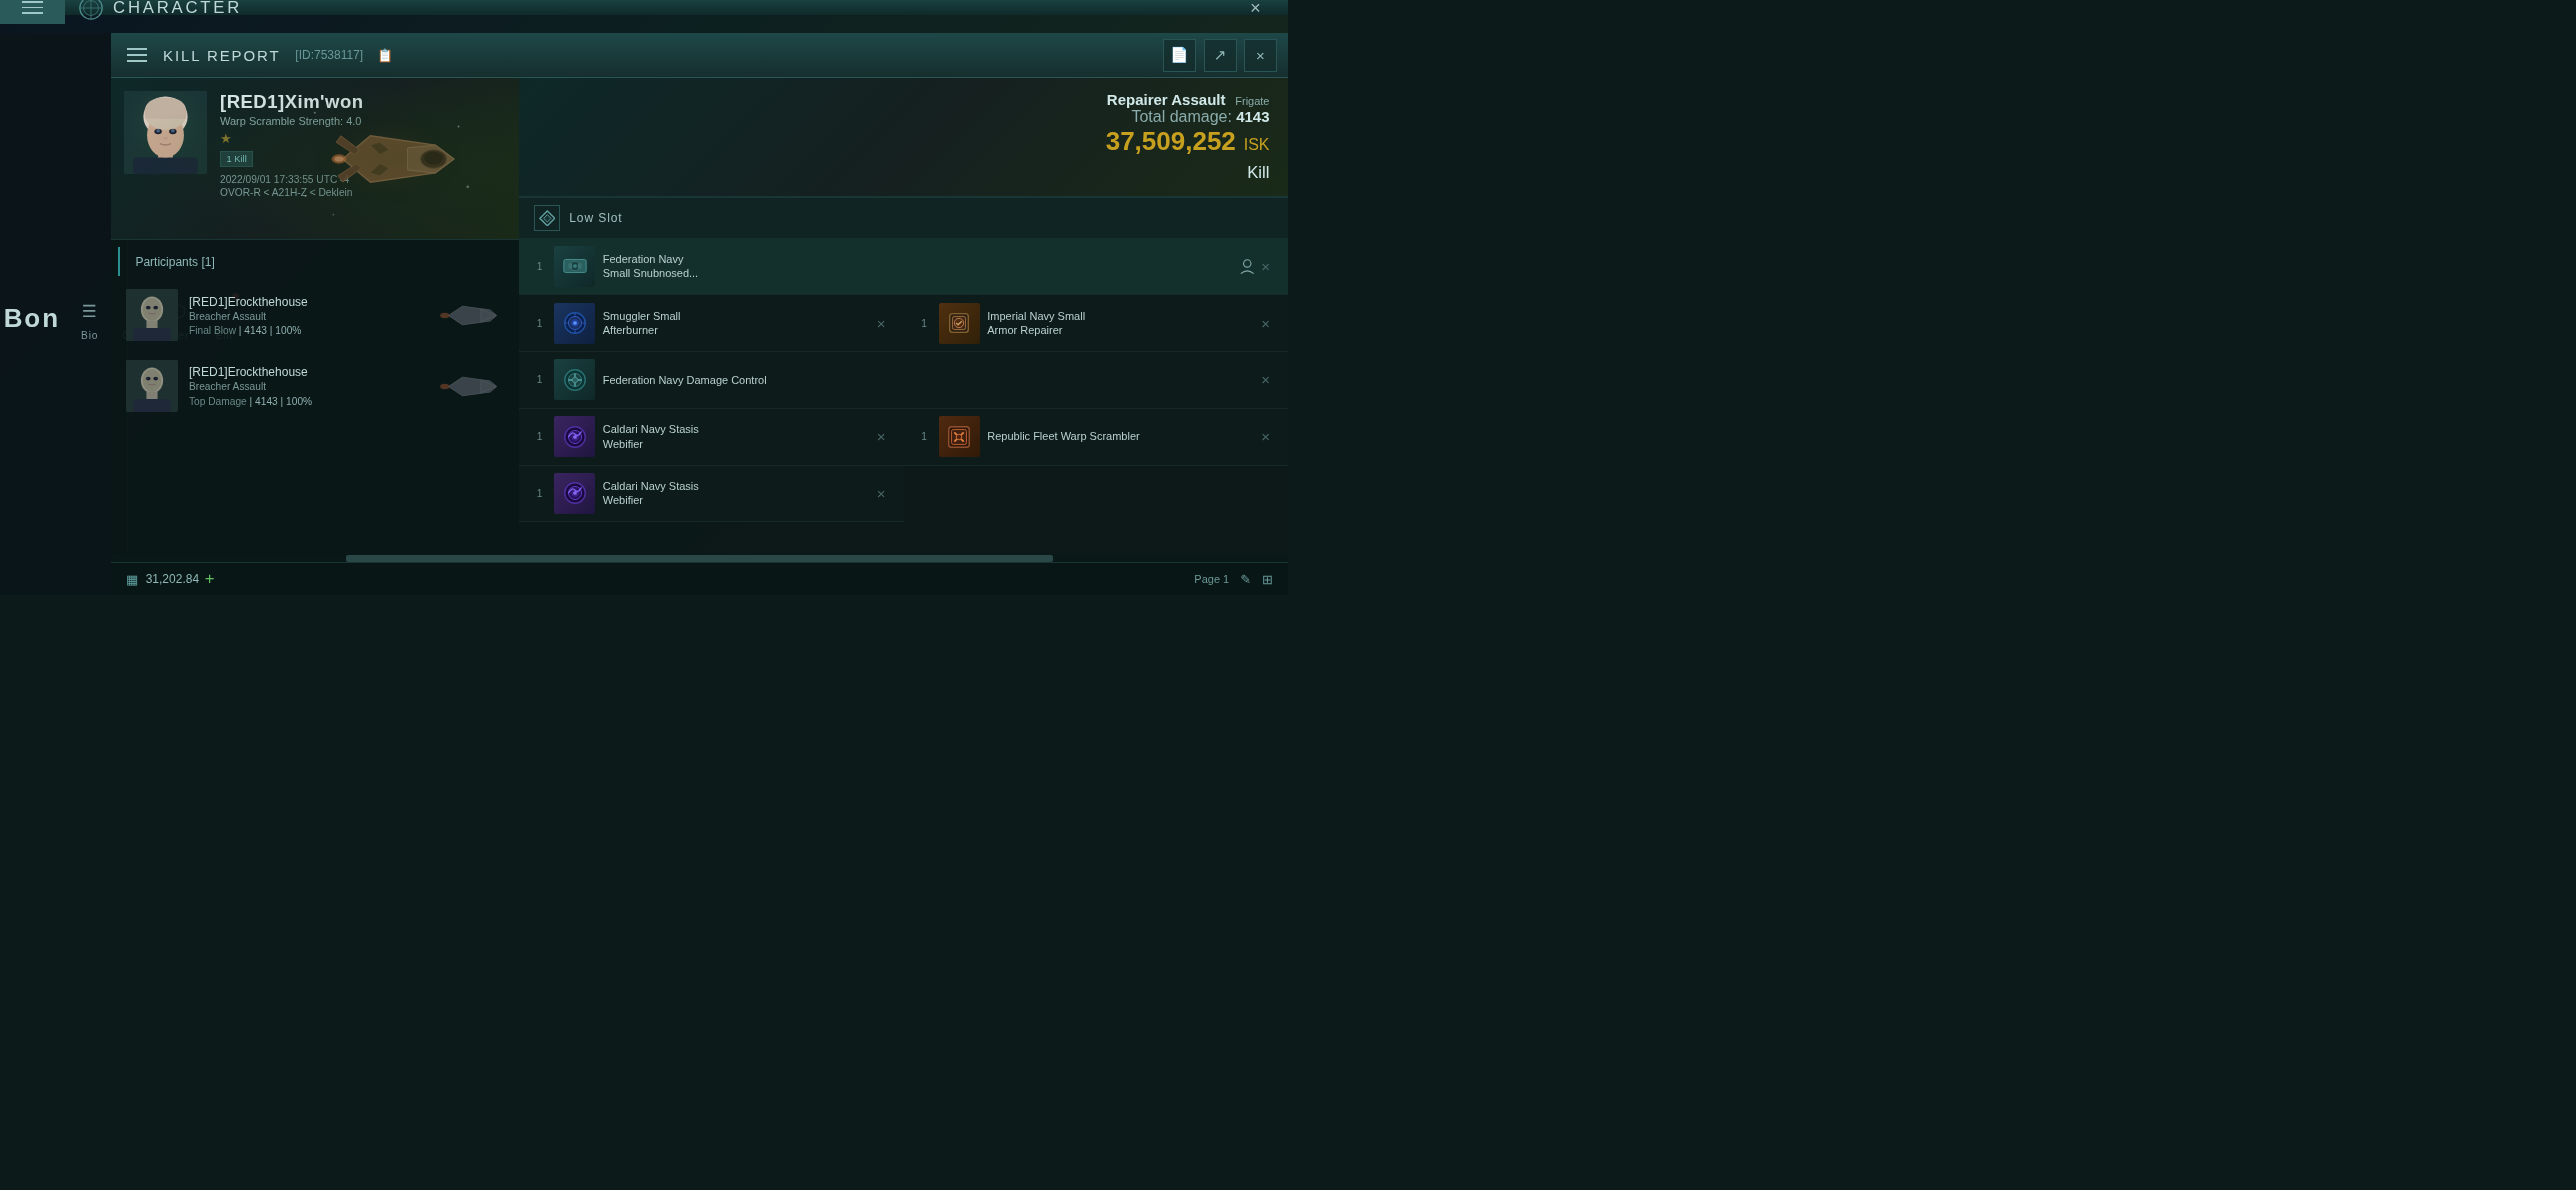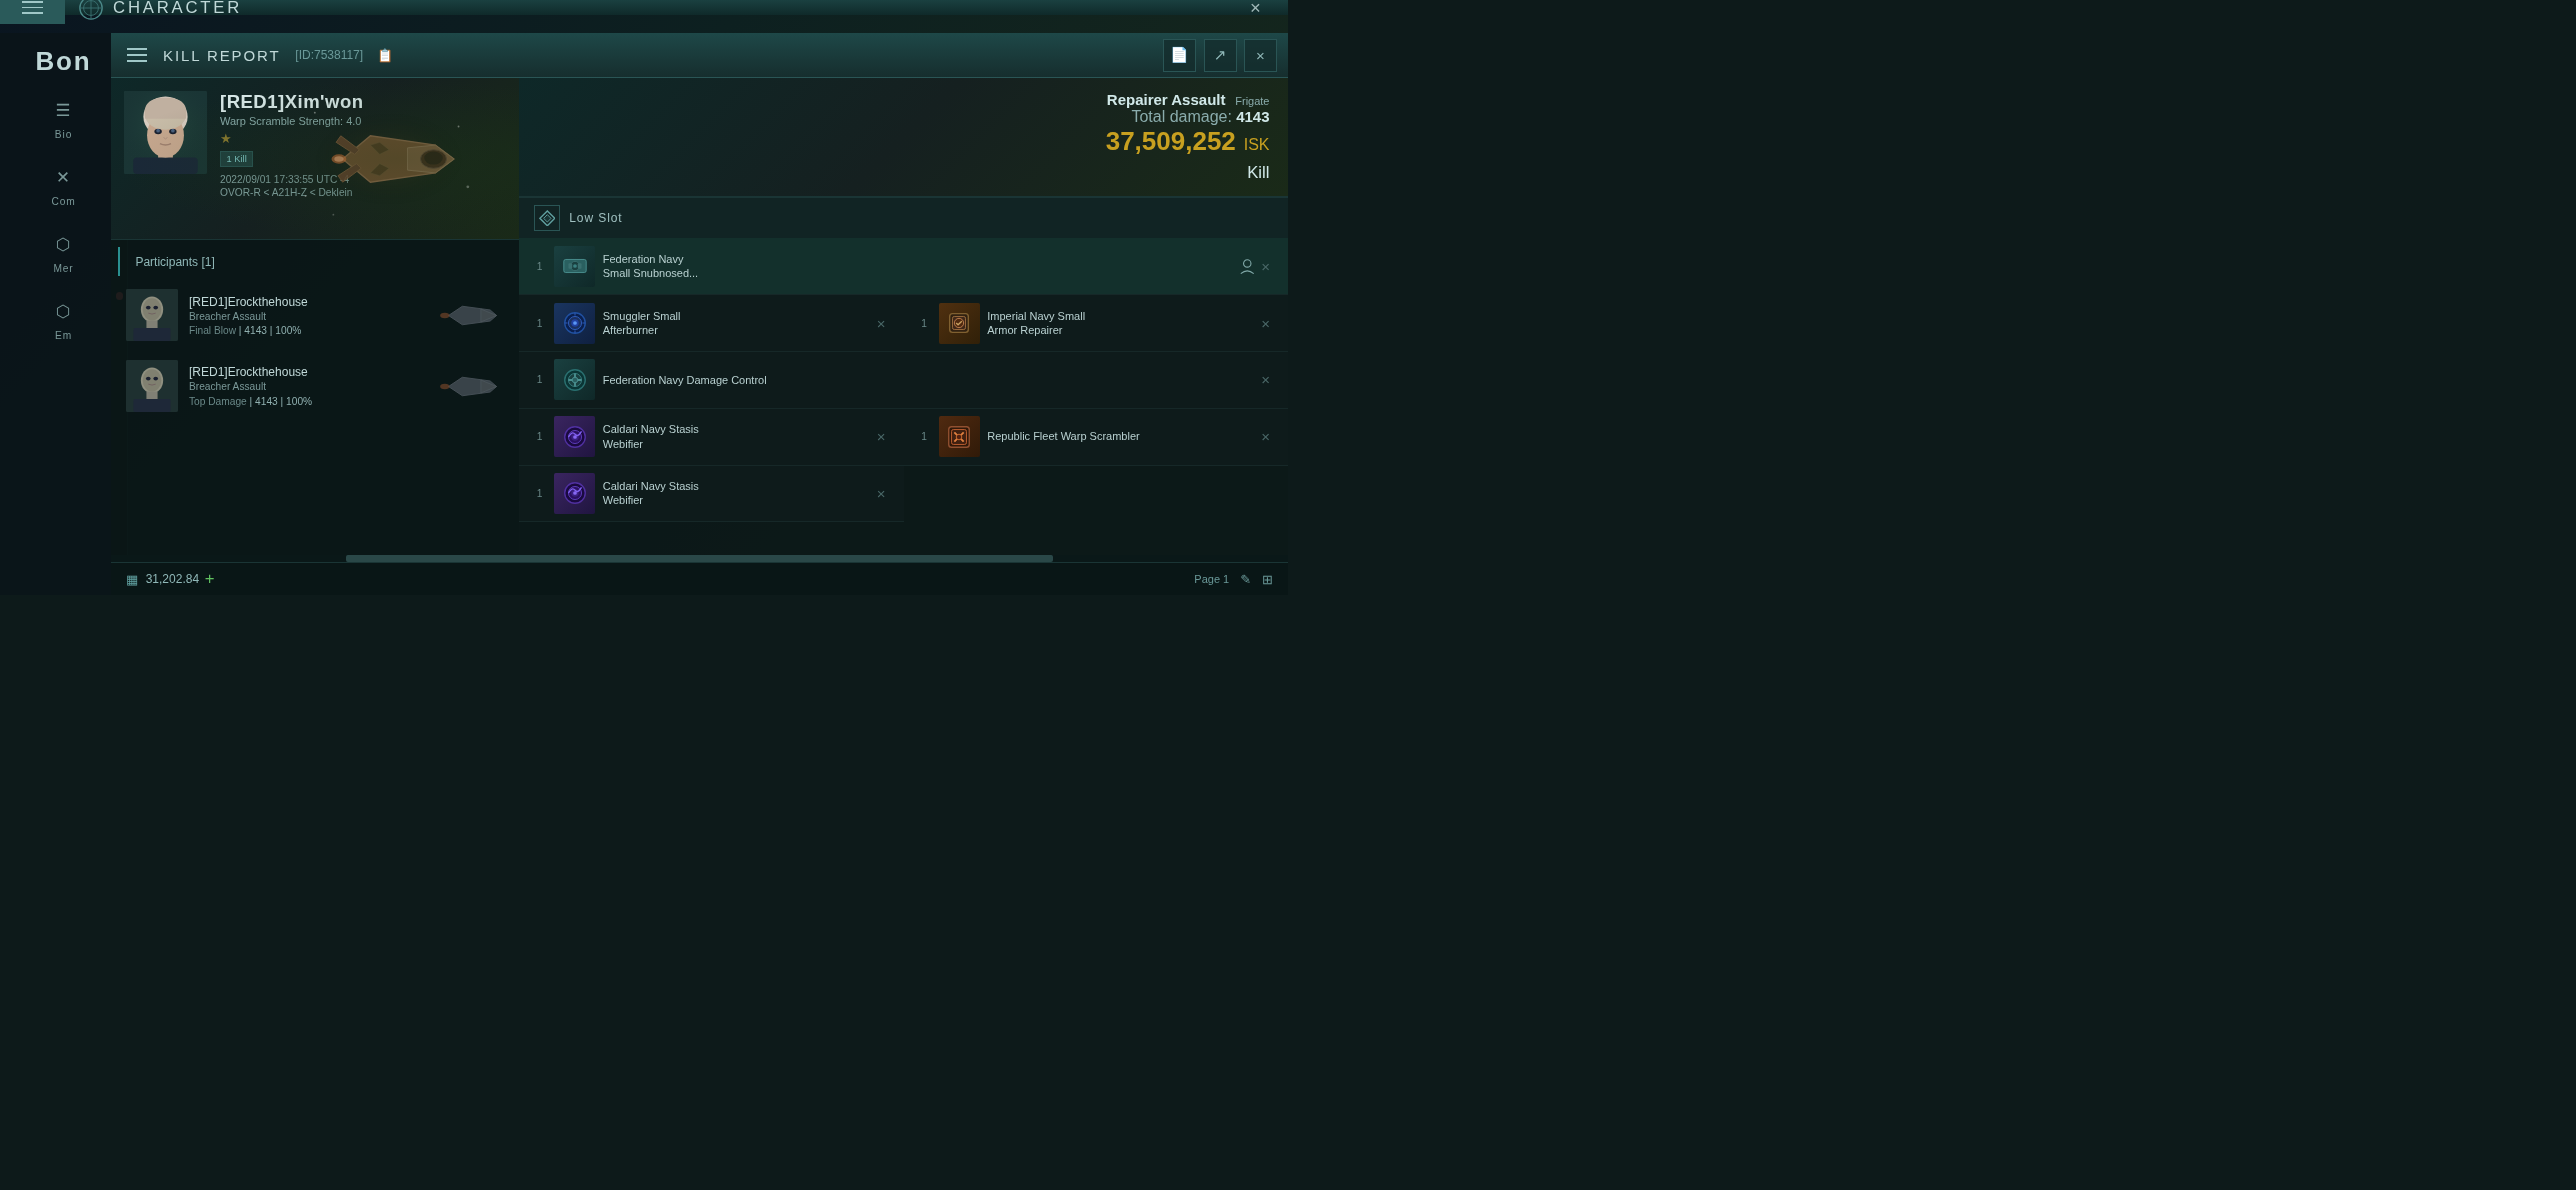--- a/index.html
+++ b/index.html
@@ -91,21 +91,21 @@
     .left-sidebar {
       position: absolute;
       left: 0;
       top: 33px;
       bottom: 0;
       width: 128px;
       background: rgba(10, 20, 25, 0.85);
       border-right: 0.9px solid #1a3535;
       z-index: 5;
       display: flex;
-      flex-direction: column;
+      flex-direction: row;
       align-items: center;
       padding-top: 9.3px;
       gap: 7.4px;
     }
 
     .sidebar-item {
       width: 100%;
       display: flex;
       flex-direction: column;
       align-items: center;

